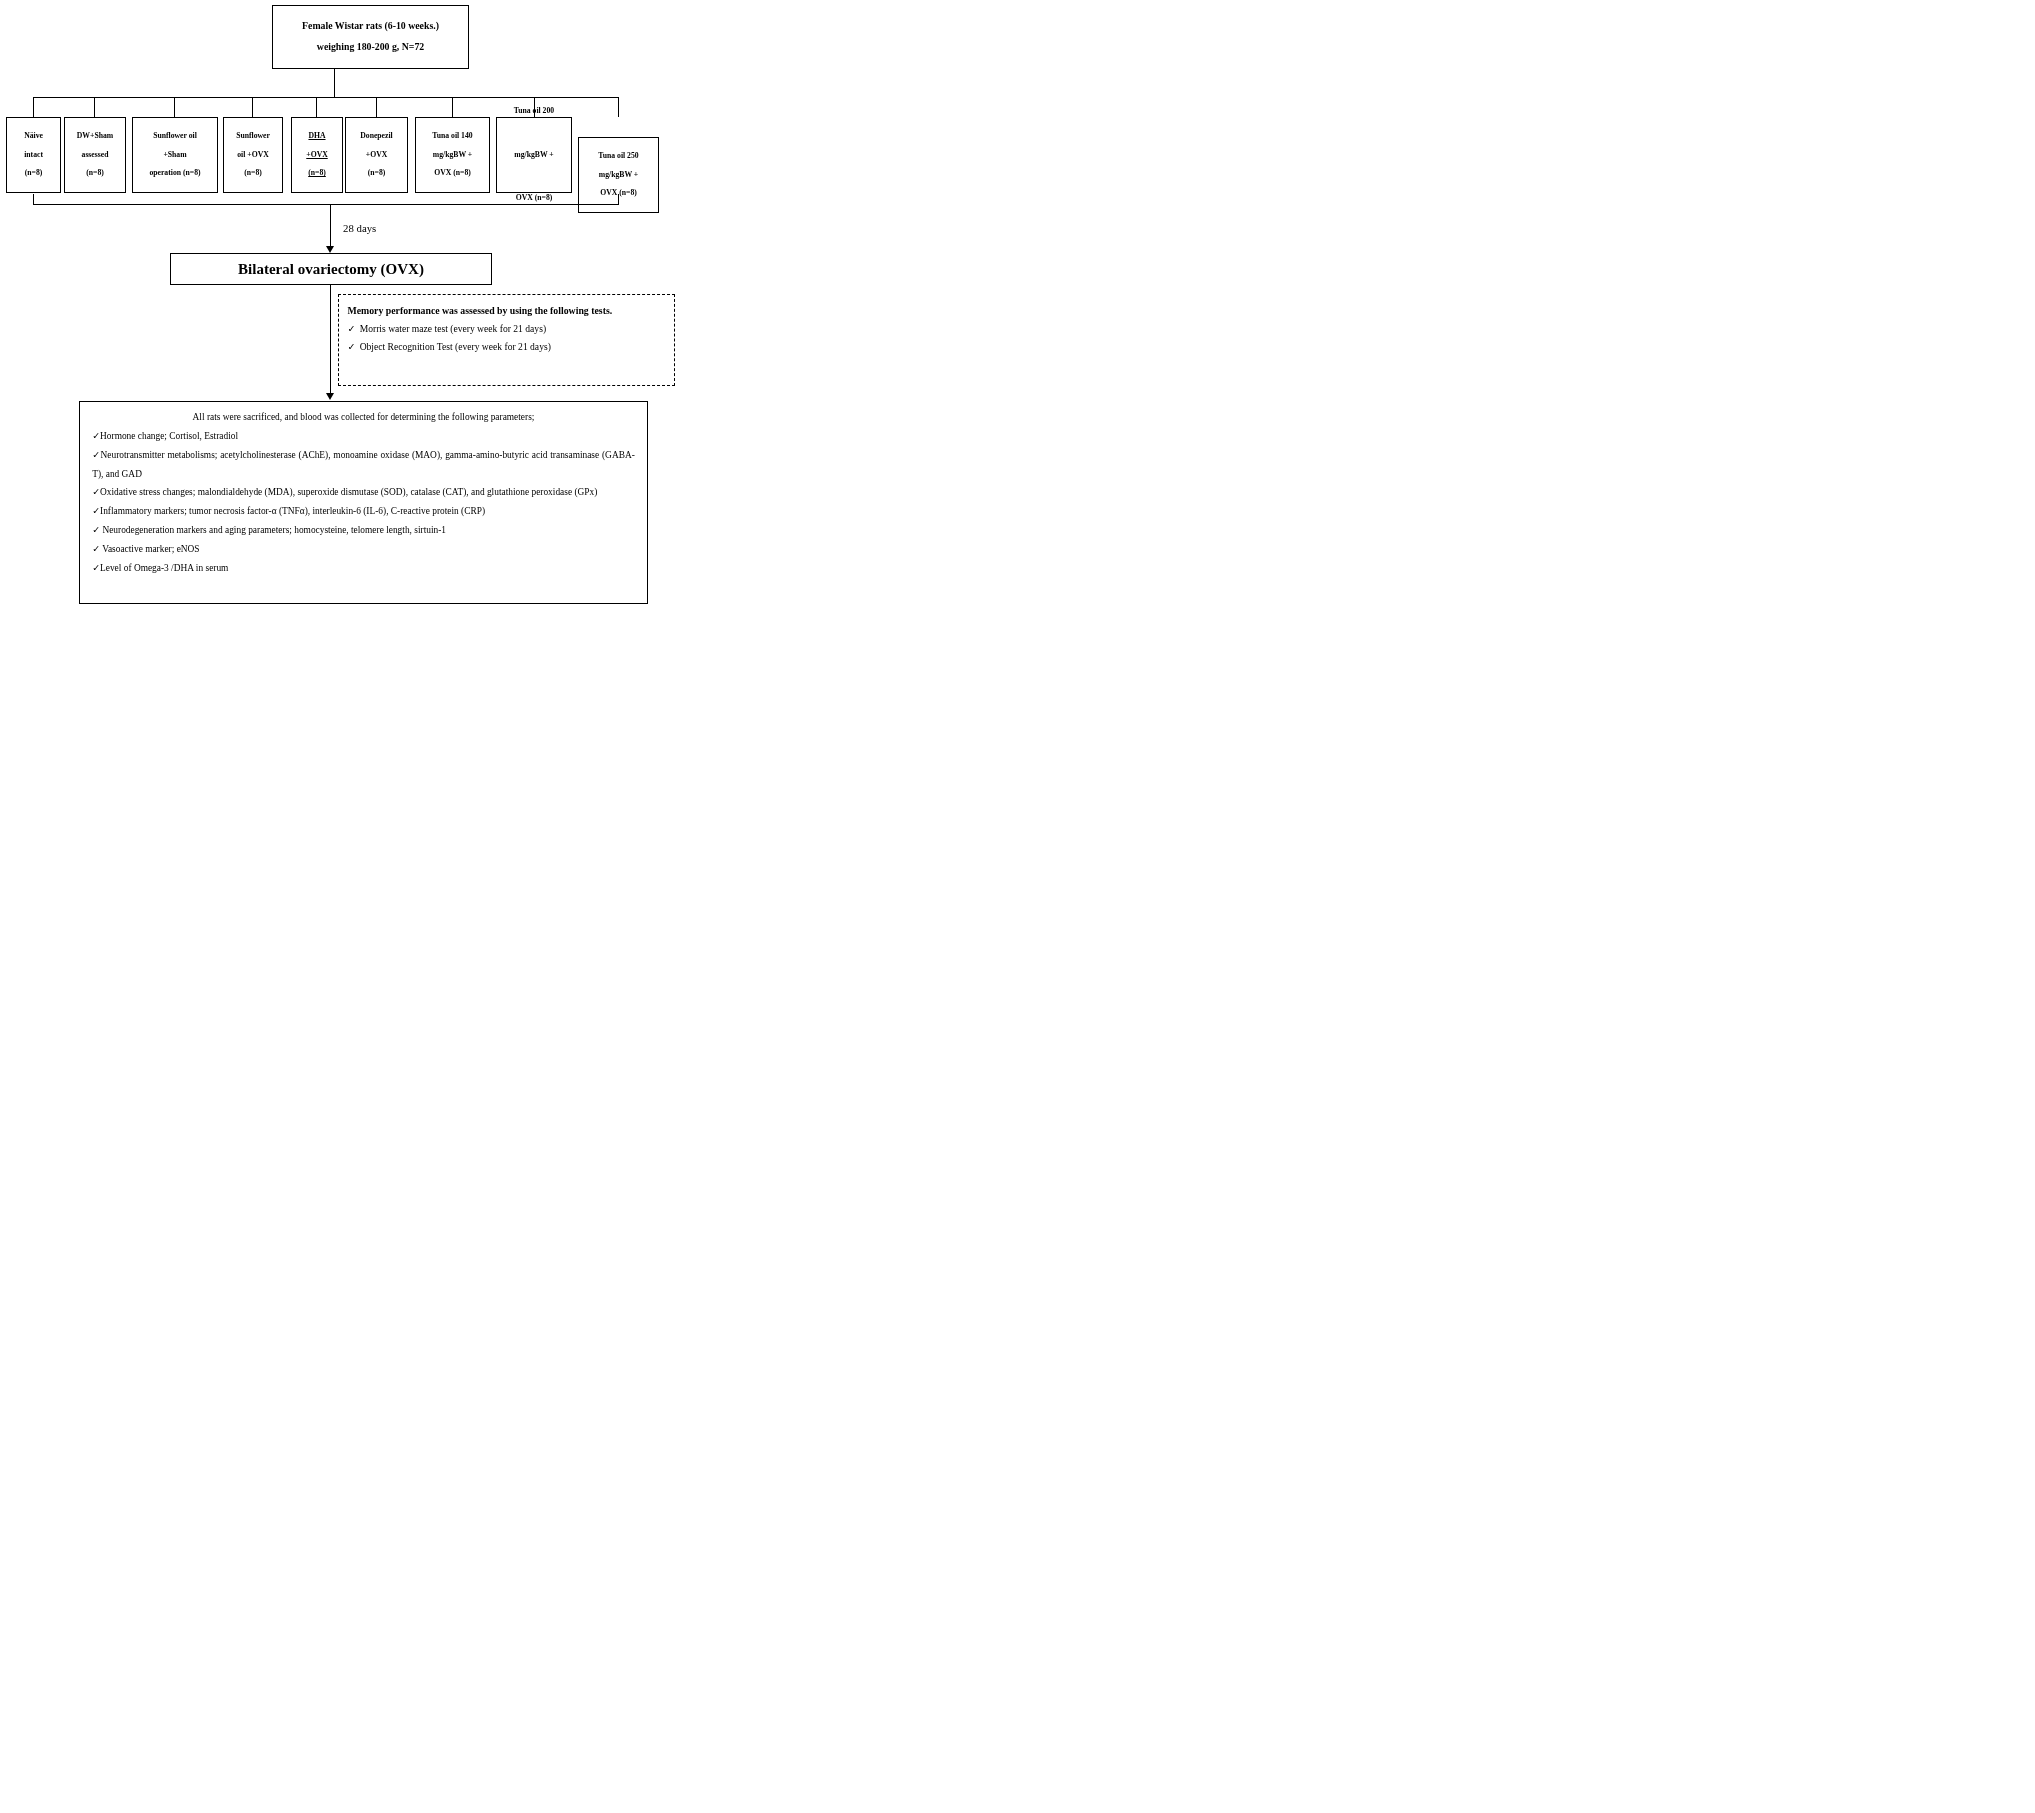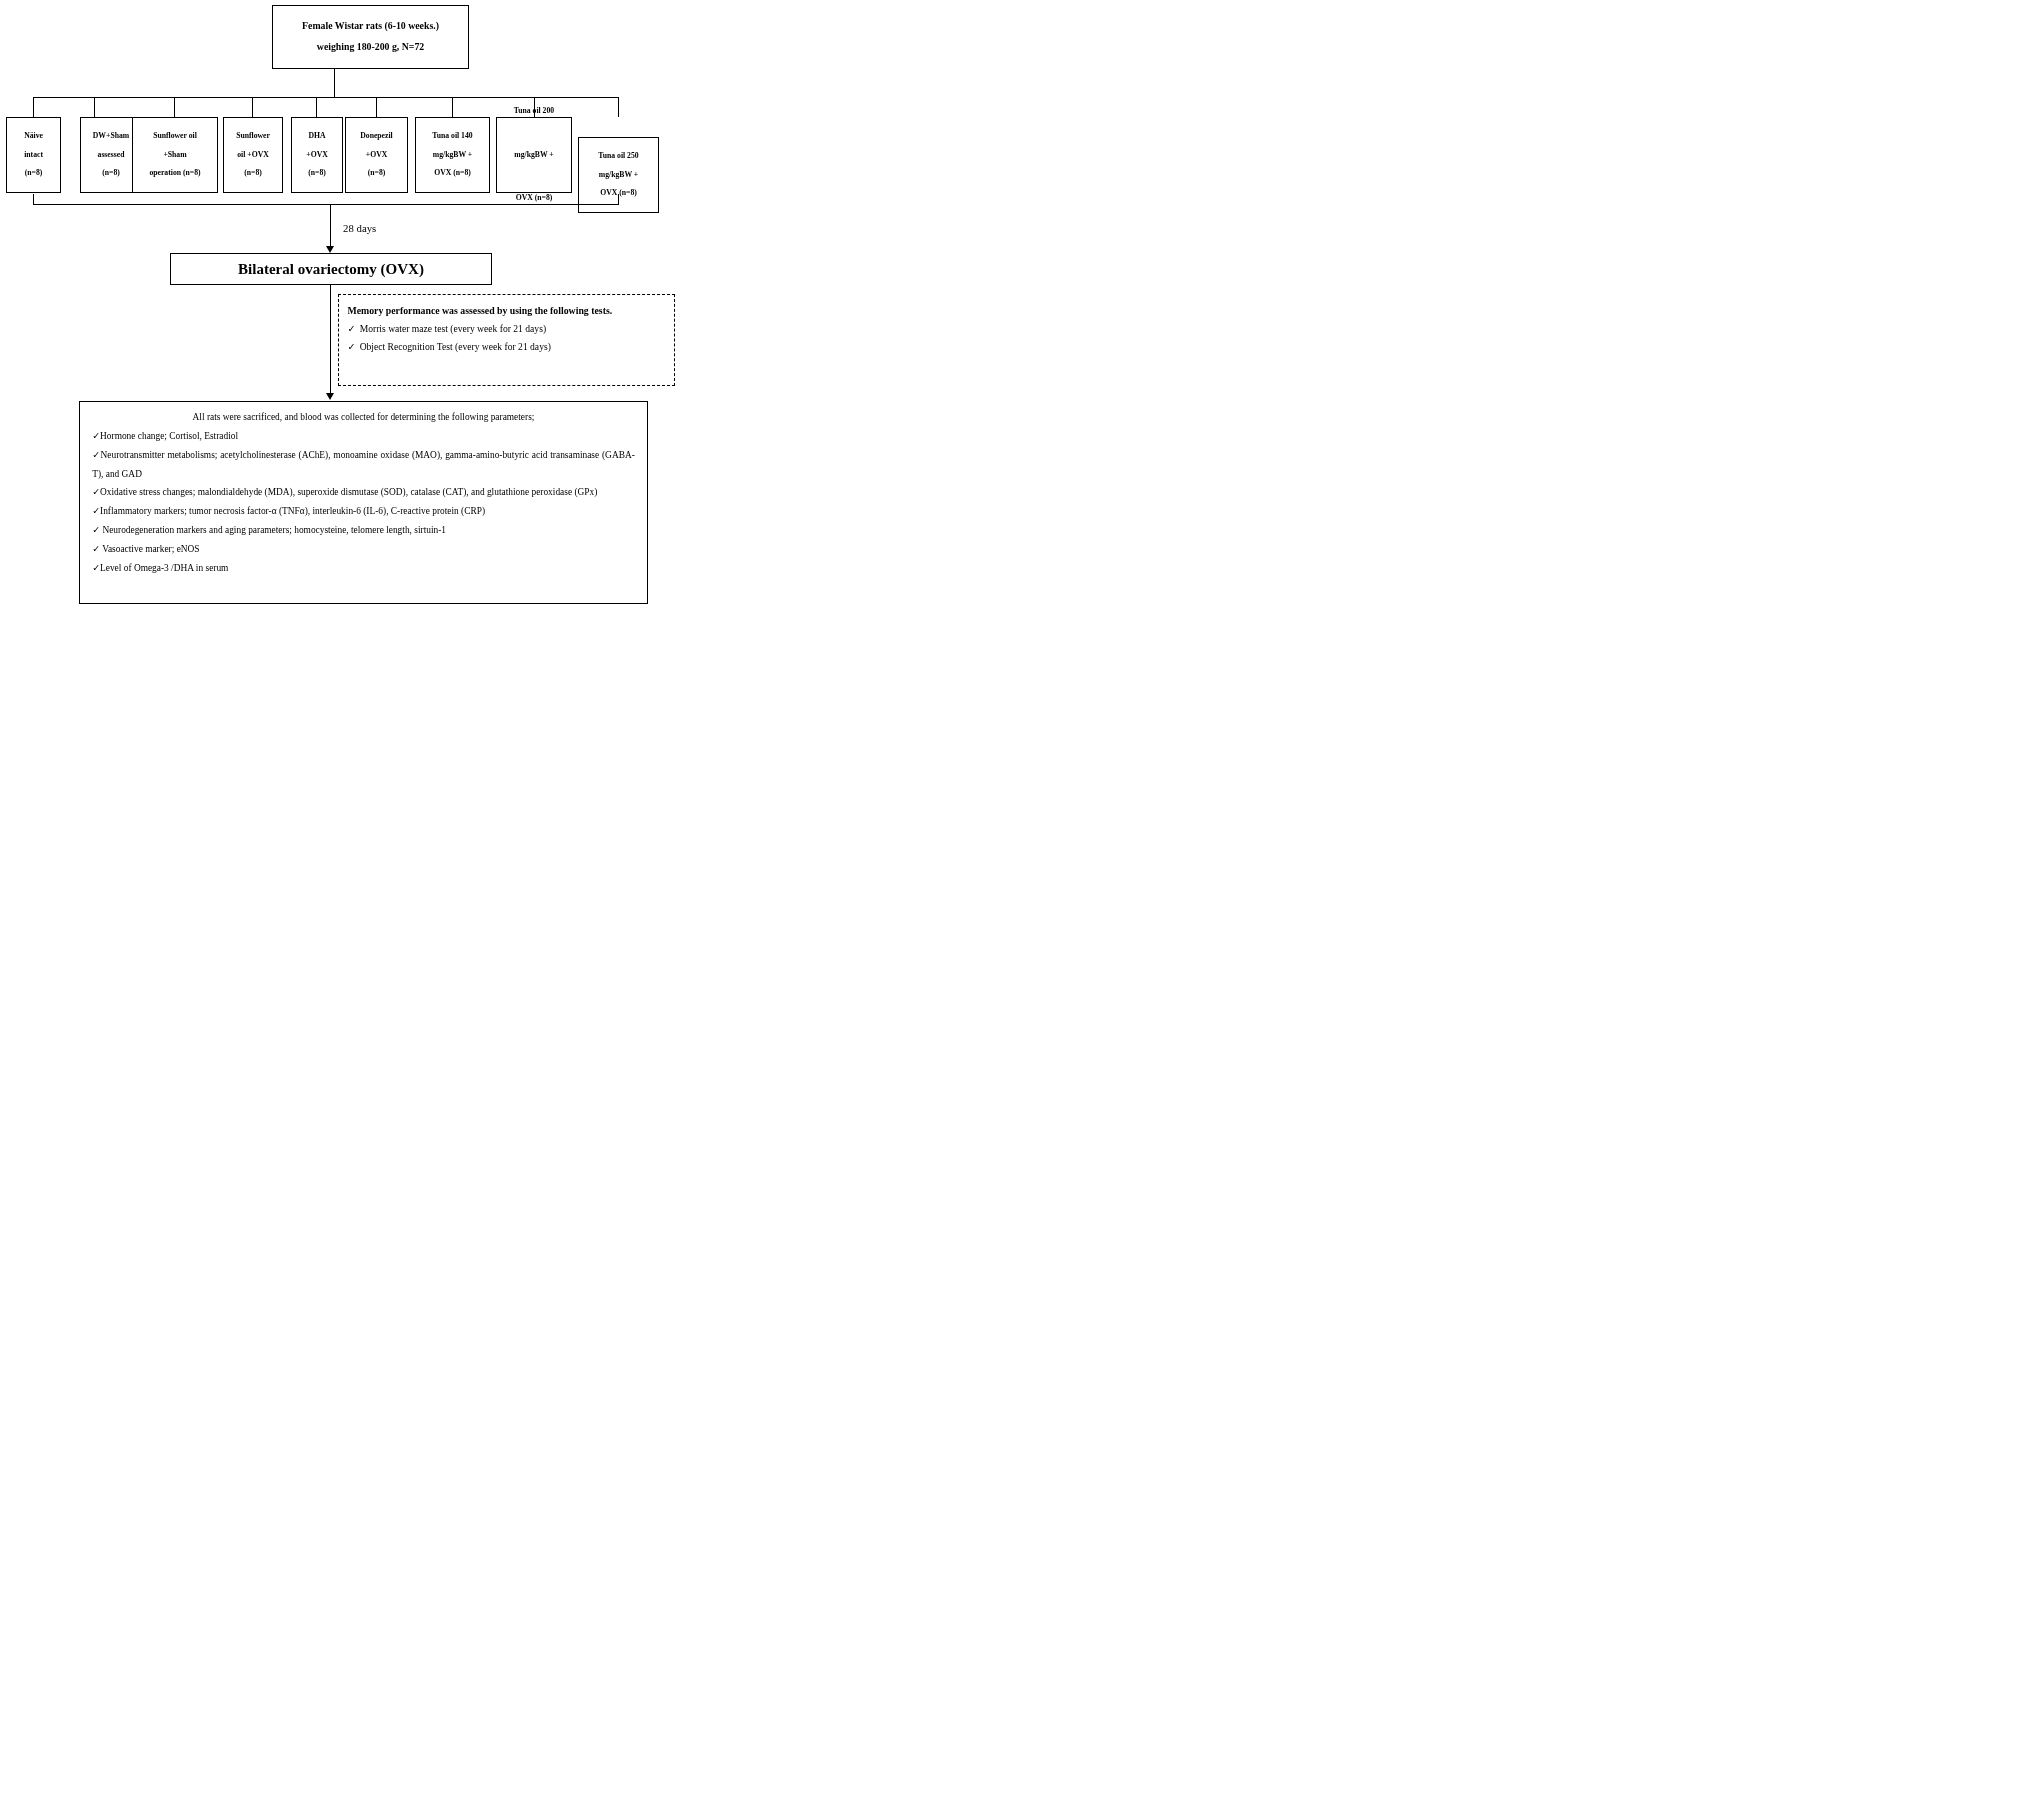--- a/index.html
+++ b/index.html
@@ -96,36 +96,36 @@
   <div class="line" style="left:376px;  top:97px; width:0.9px; height:19.7px;"></div>
   <div class="line" style="left:452px;  top:97px; width:0.9px; height:19.7px;"></div>
   <div class="line" style="left:534px; top:97px; width:0.9px; height:19.7px;"></div>
   <div class="line" style="left:618px; top:97px; width:0.9px; height:19.7px;"></div>
 
   <div class="box gbox" style="left:6.1px; width:55px;">
     <div>Näive</div>
     <div>intact</div>
     <div>(n=8)</div>
   </div>
-  <div class="box gbox" style="left:64px; width:62px;margin-left:16px;">
+  <div class="box gbox" style="left:64px; width:62px;">
     <div>DW+Sham</div>
     <div>assessed</div>
     <div>(n=8)</div>
   </div>
   <div class="box gbox" style="left:132px; width:86px;">
     <div>Sunflower oil</div>
     <div>+Sham</div>
     <div>operation (n=8)</div>
   </div>
   <div class="box gbox" style="left:223px; width:60px;">
     <div>Sunflower</div>
     <div>oil +OVX</div>
     <div>(n=8)</div>
   </div>
-  <div class="box gbox" style="left:291px; width:52px;">
+  <div class="box gbox" style="left:291px; width:52px;text-decoration:underline;">
     <div>DHA</div>
     <div>+OVX</div>
     <div>(n=8)</div>
   </div>
   <div class="box gbox" style="left:345px; width:63px;">
     <div>Donepezil</div>
     <div>+OVX</div>
     <div>(n=8)</div>
   </div>
   <div class="box gbox" style="left:415px; width:75px;">

